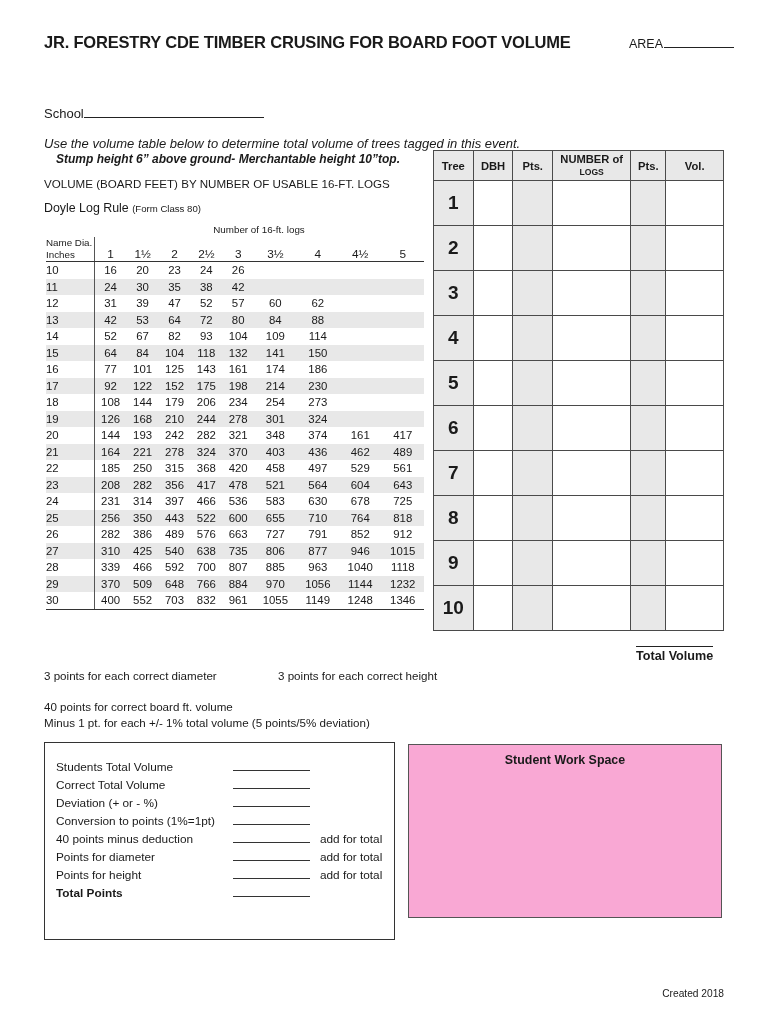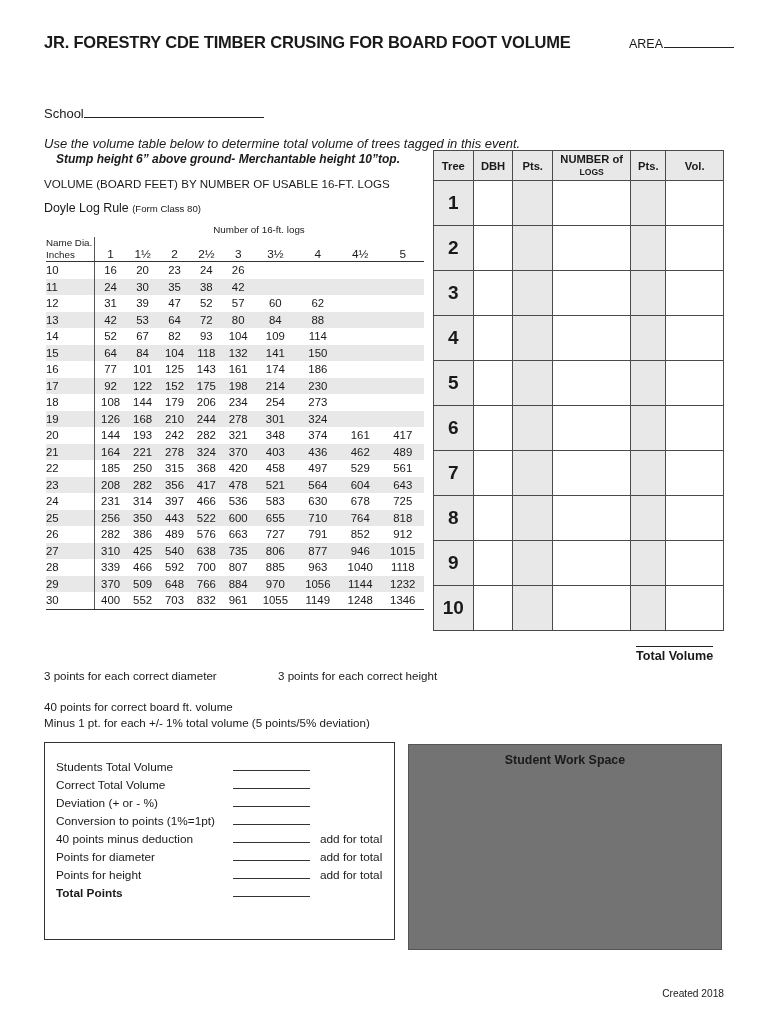--- a/index.html
+++ b/index.html
@@ -181,23 +181,23 @@
   .score-blank {
     width: 77px;
     border-bottom: 1.1px solid #333;
     height: 12px;
   }
   .score-add { margin-left: 10px; font-size: 11.8px; white-space: nowrap; }
 
   .work-box {
     position: absolute;
     left: 408px; top: 744px;
-    width: 314px; height: 206px;
+    width: 314px; height: 174px;
     border: 1.4px solid #555;
-    background: #737373;
+    background: #f9a8d4;
   }
 
   .footer {
     position: absolute;
     right: 46px; top: 988px;
     font-size: 10.2px;
   }
 </style>
 </head>
 <body>

